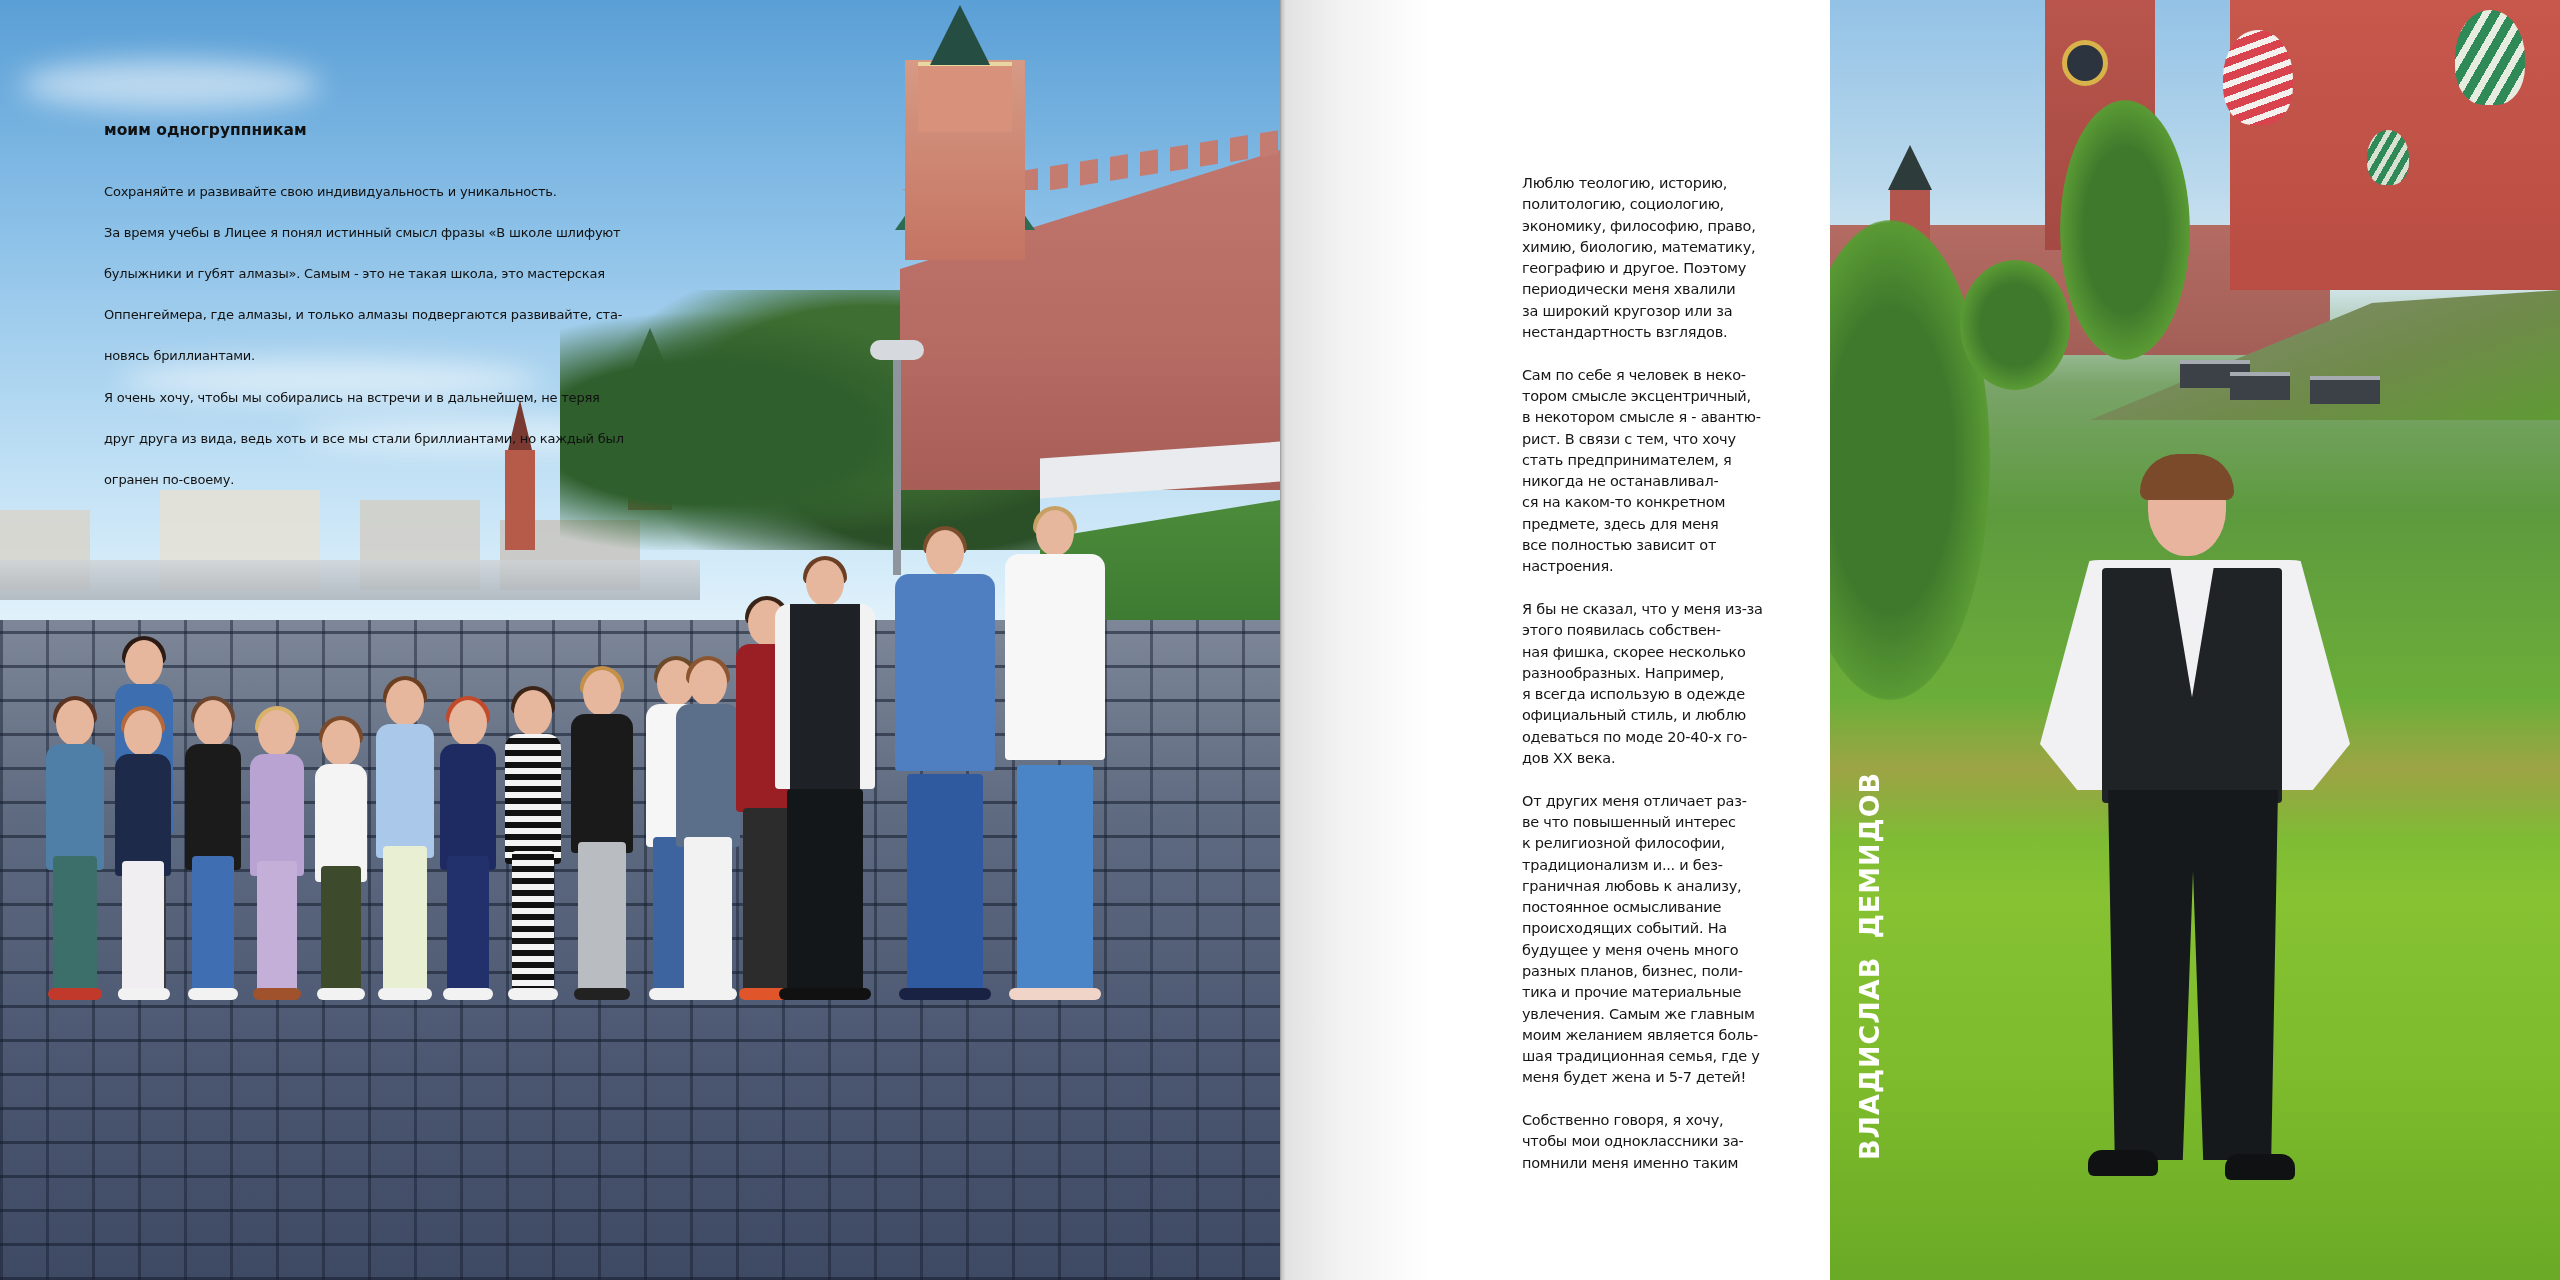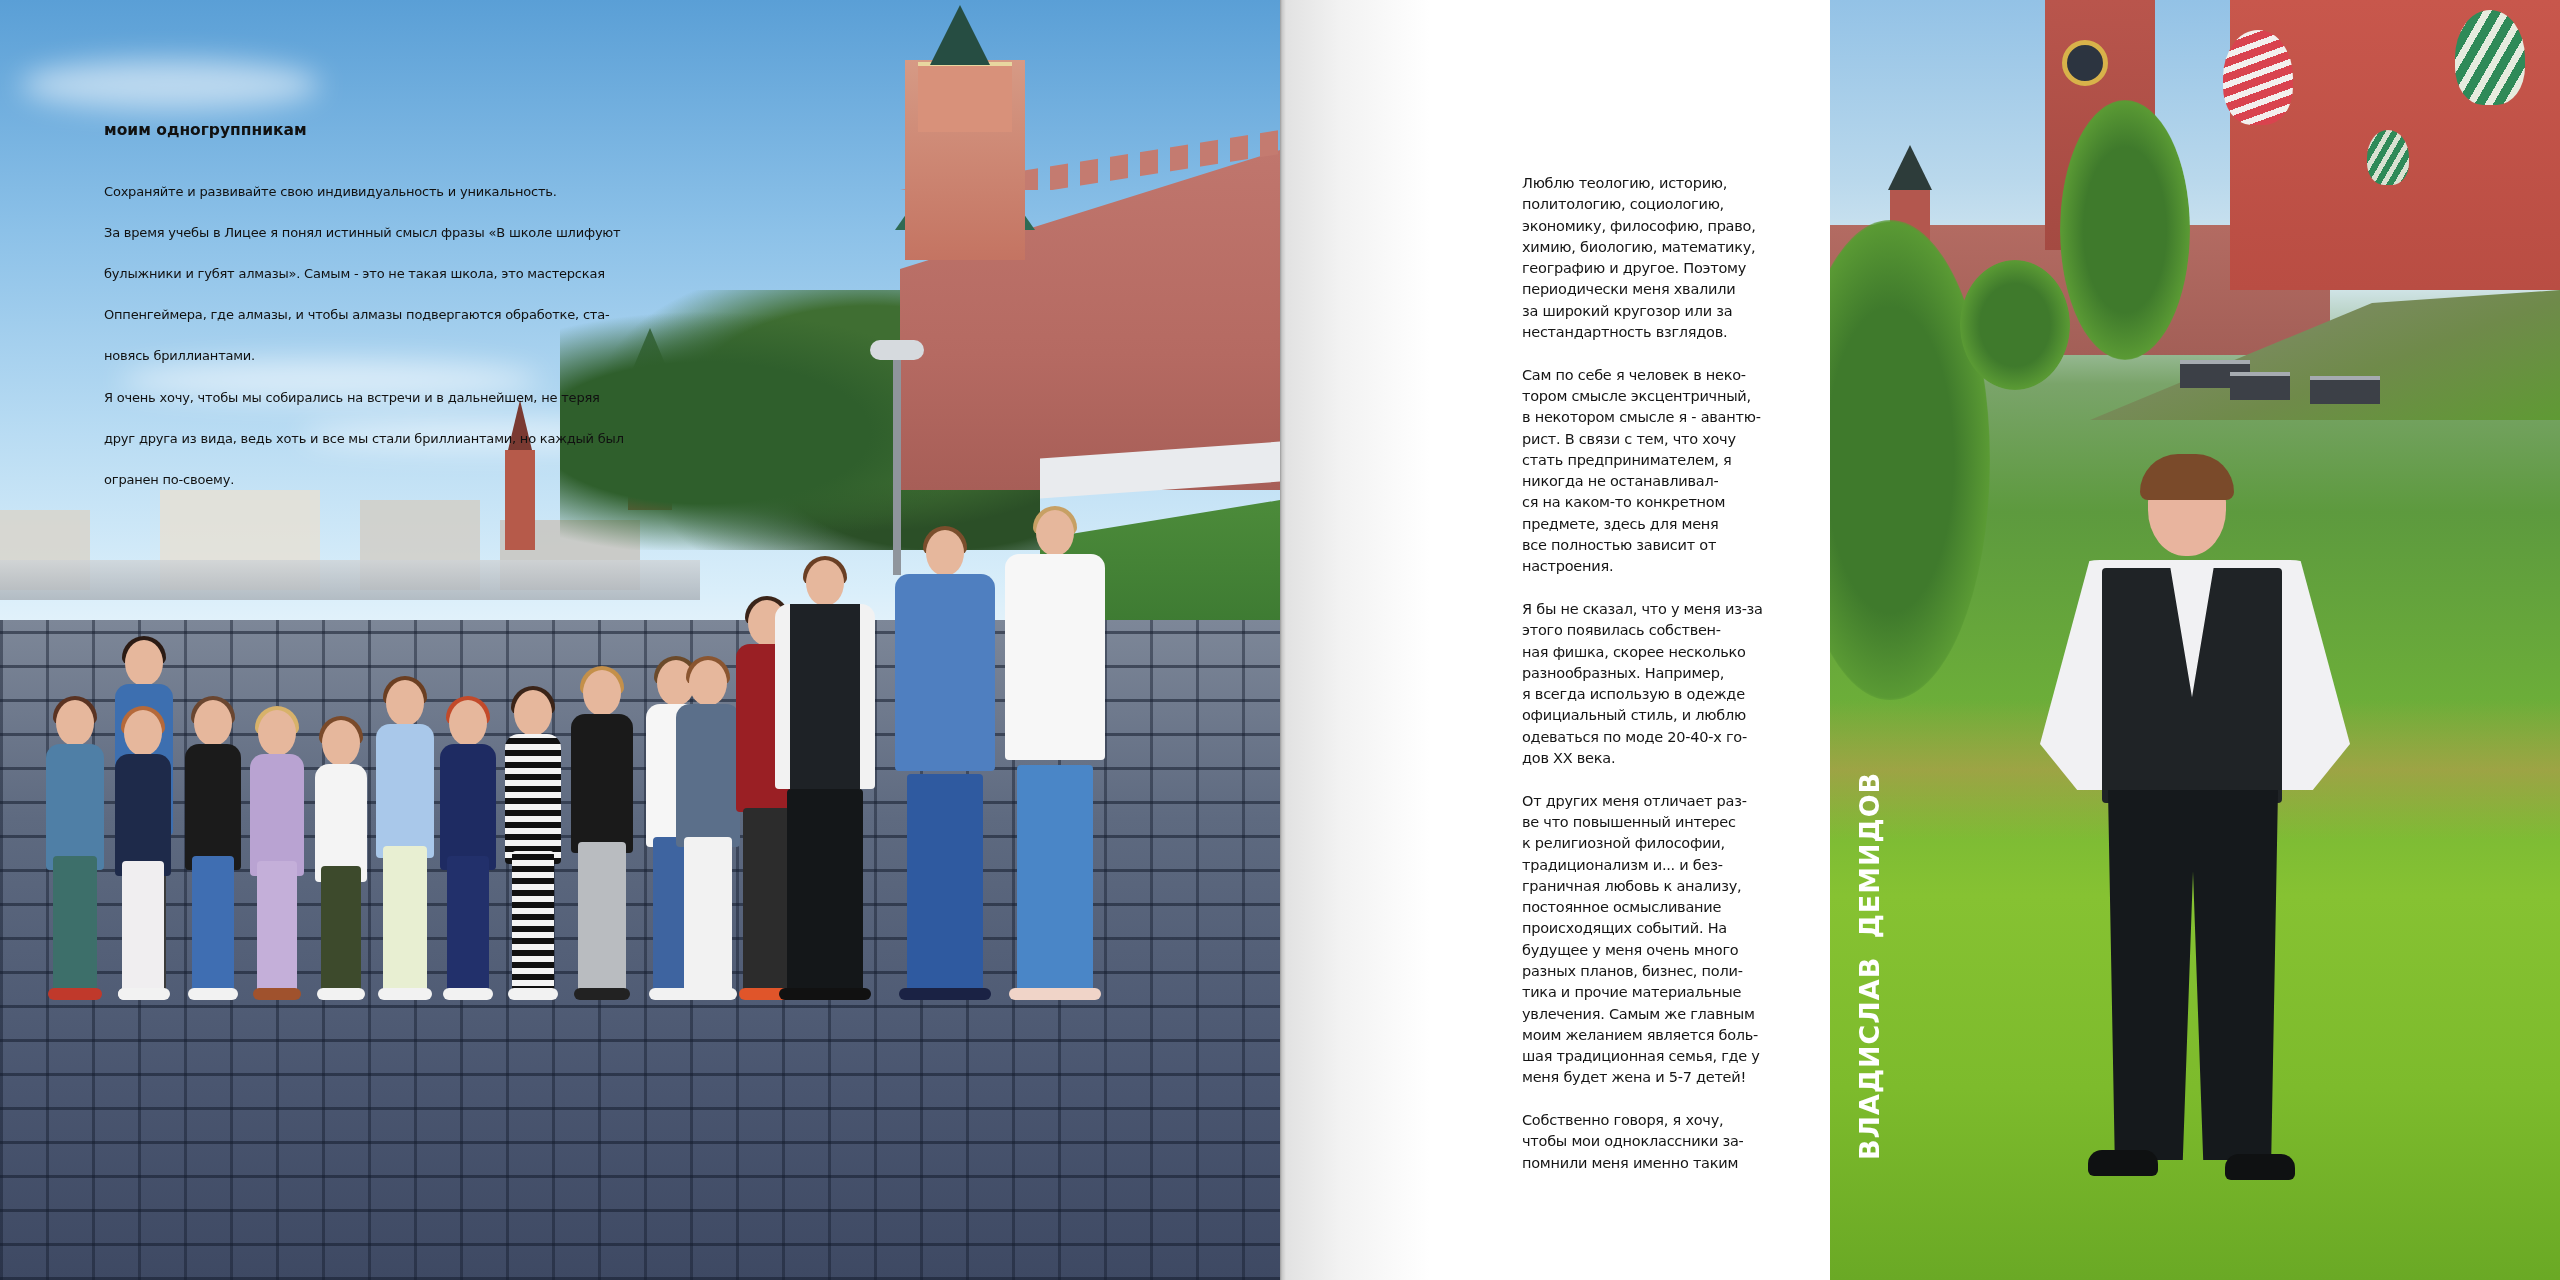--- a/index.html
+++ b/index.html
@@ -254,21 +254,21 @@
         </div>
     </div>
   </div>
 
   <div class="letter-block">
     <div class="letter-title">моим одногруппникам</div>
     <div class="letter-body">
       <div>Сохраняйте и развивайте свою индивидуальность и уникальность.</div>
       <div>За время учебы в Лицее я понял истинный смысл фразы «В школе шлифуют</div>
       <div>булыжники и губят алмазы». Самым - это не такая школа, это мастерская</div>
-      <div>Оппенгеймера, где алмазы, и чтобы алмазы подвергаются обработке, ста-</div>
+      <div>Оппенгеймера, где алмазы, и только алмазы подвергаются развивайте, ста-</div>
       <div>новясь бриллиантами.</div>
       <div>Я очень хочу, чтобы мы собирались на встречи и в дальнейшем, не теряя</div>
       <div>друг друга из вида, ведь хоть и все мы стали бриллиантами, но каждый был</div>
       <div>огранен по-своему.</div>
     </div>
   </div>
 </section>
 
 <section class="page-right">
   <div class="fold-gradient"></div>

